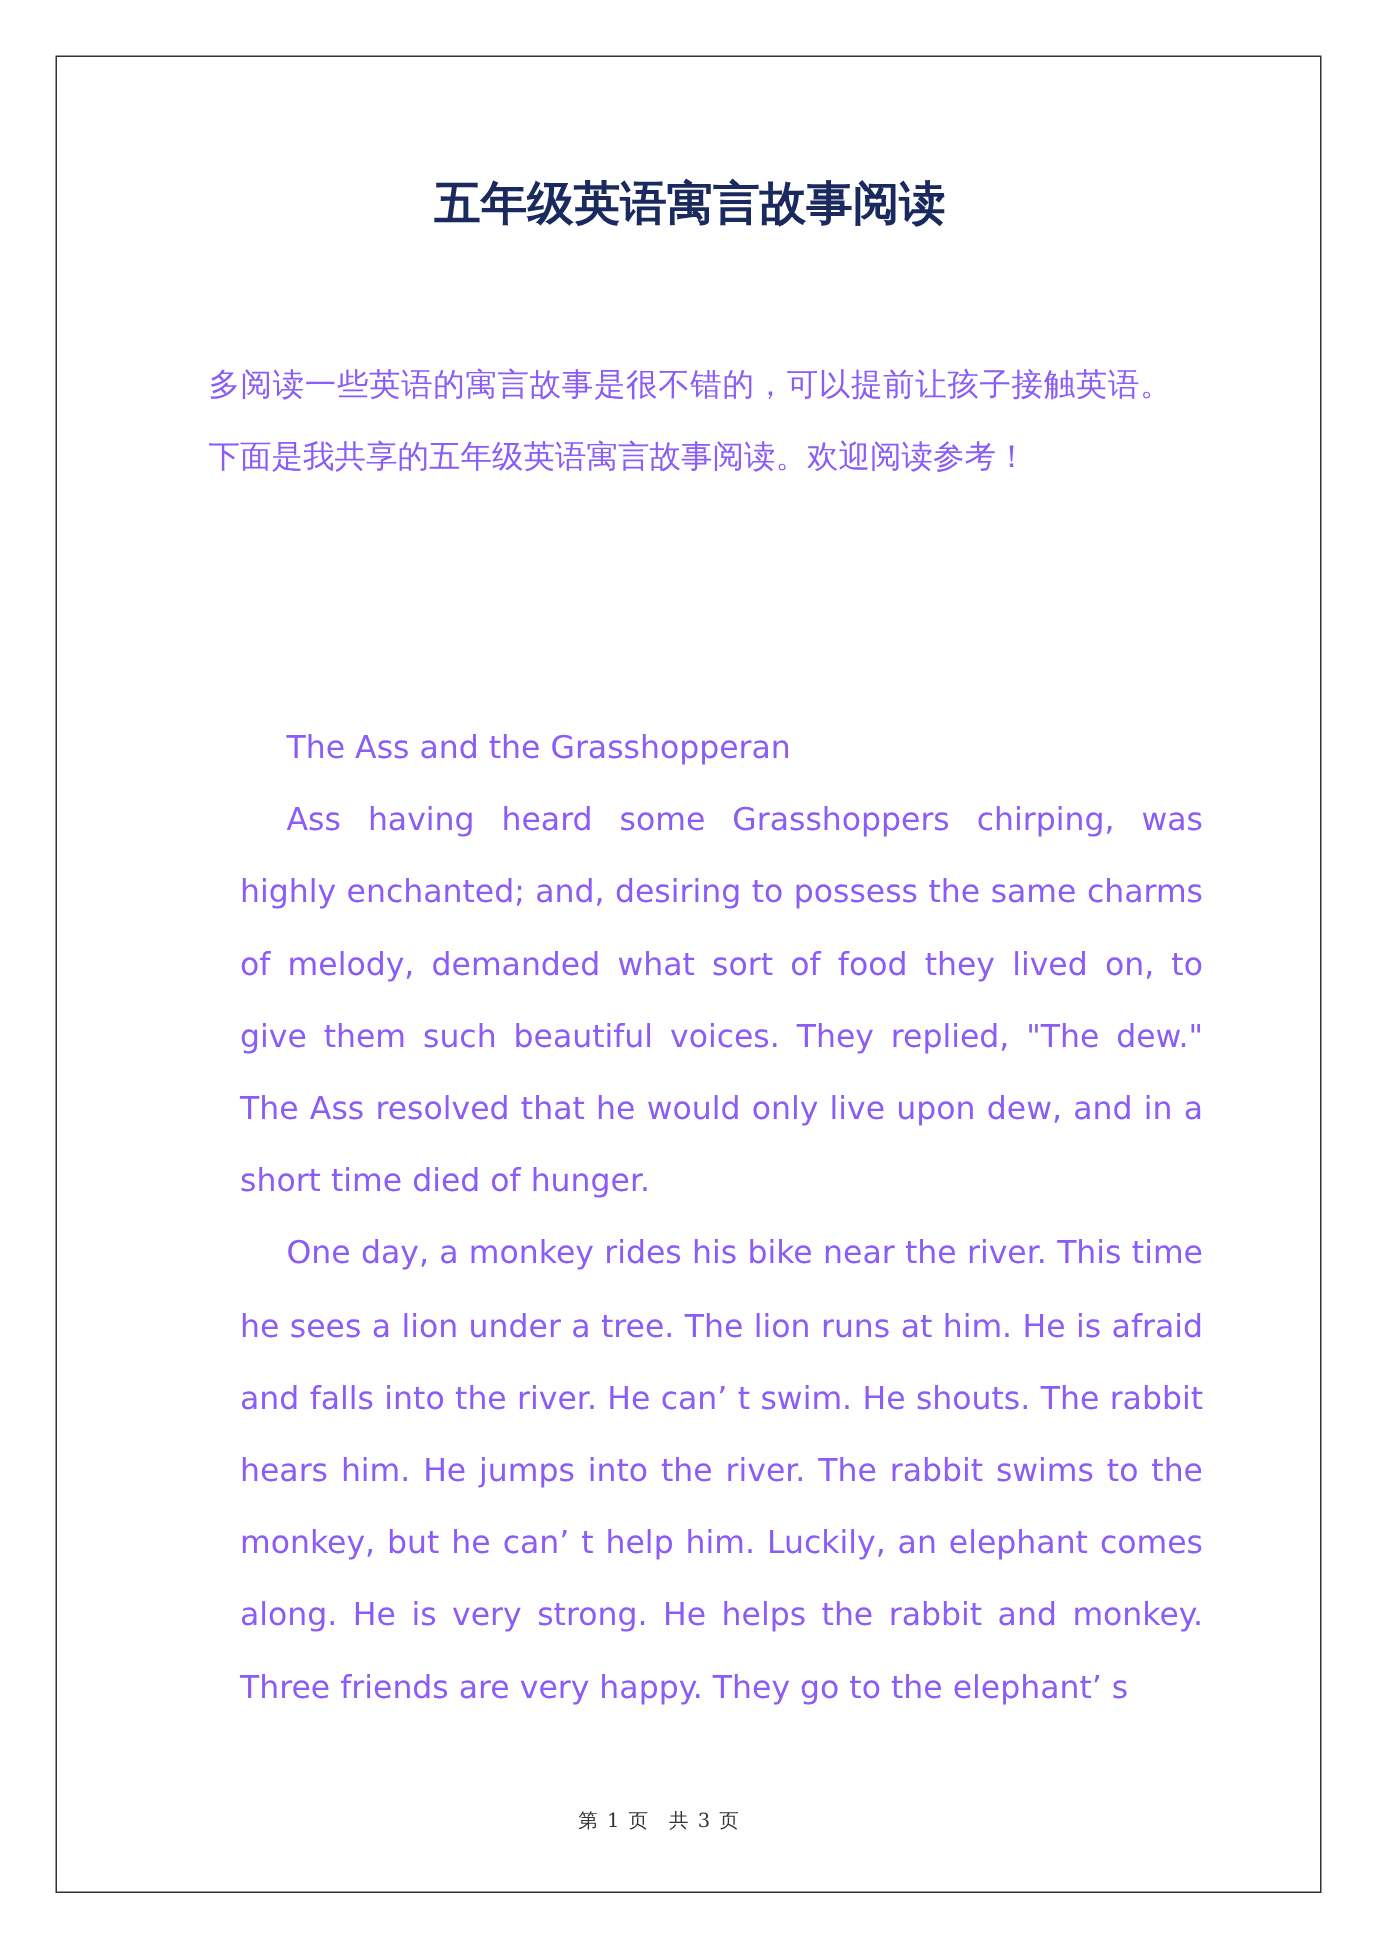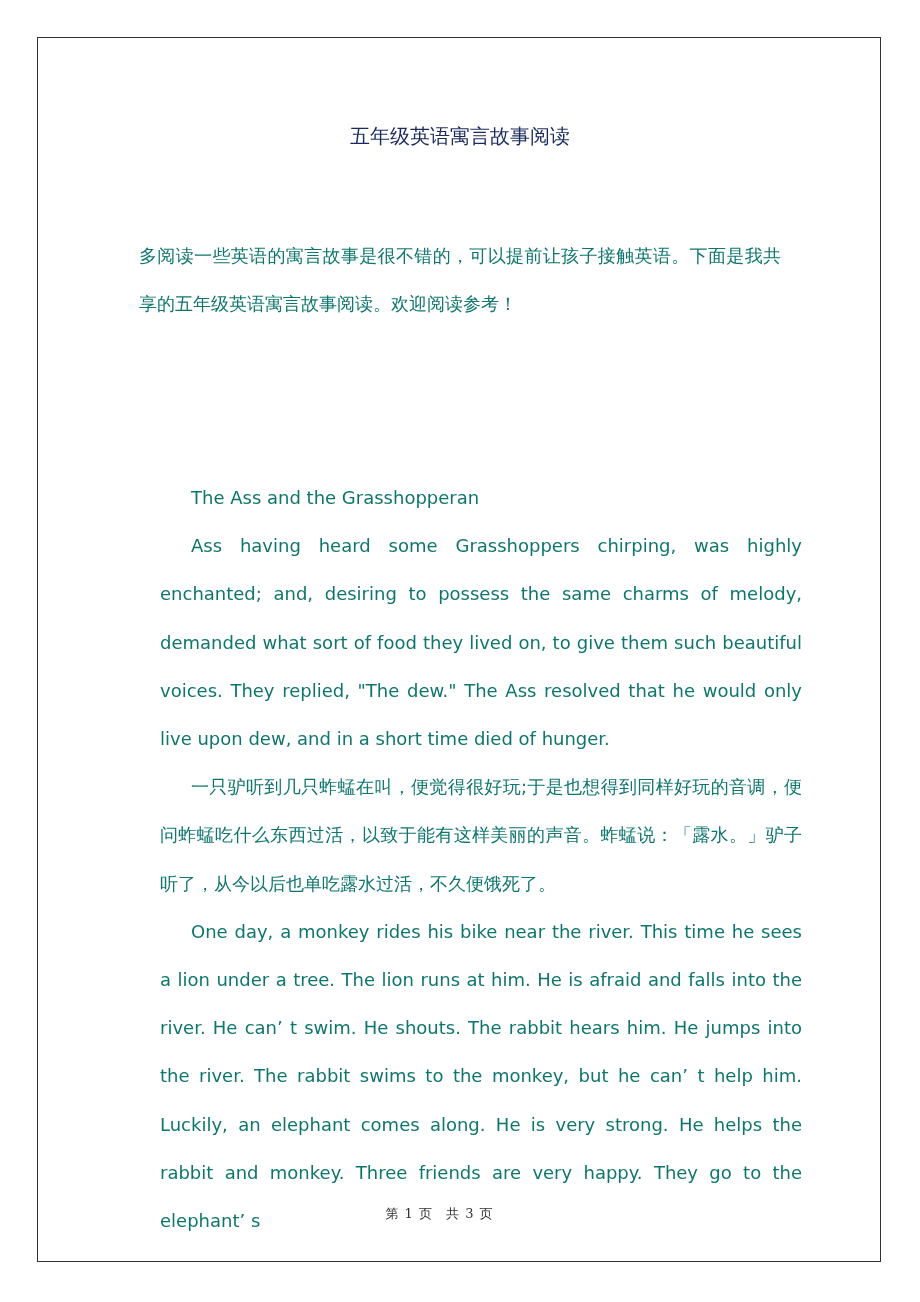--- a/index.html
+++ b/index.html
@@ -23,33 +23,33 @@
       height: 1225px;
       border: 1.5px solid #333333;
       box-sizing: border-box;
     }
     .title {
       position: absolute;
       left: 0;
       top: 118px;
       width: 920px;
       text-align: center;
-      font-size: 20px;
-      font-weight: normal;
+      font-size: 31px;
+      font-weight: bold;
       color: #1a2a5e;
       letter-spacing: 0px;
       line-height: 36px;
     }
     .content {
       position: absolute;
       left: 139px;
       width: 642px;
-      font-size: 18px;
+      font-size: 21px;
       line-height: 48.2px;
-      color: #0f766e;
+      color: #8b5cf6;
     }
     .intro {
       top: 232px;
     }
     .body-text {
       top: 474px;
       margin-left: 21px;
     }
     .para {
       margin: 0;
@@ -85,19 +85,18 @@
 
 <div class="title">五年级英语寓言故事阅读</div>
 
 <div class="content intro">
   <p class="para">多阅读一些英语的寓言故事是很不错的，可以提前让孩子接触英语。下面是我共享的五年级英语寓言故事阅读。欢迎阅读参考！</p>
 </div>
 
 <div class="content body-text">
   <p class="heading">The Ass and the Grasshopperan</p>
   <p class="para indent">Ass having heard some Grasshoppers chirping, was highly enchanted; and, desiring to possess the same charms of melody, demanded what sort of food they lived on, to give them such beautiful voices. They replied, "The dew." The Ass resolved that he would only live upon dew, and in a short time died of hunger.</p>
-  <p class="para indent">一只驴听到几只蚱蜢在叫，便觉得很好玩;于是也想得到同样好玩的音调，便问蚱蜢吃什么东西过活，以致于能有这样美丽的声音。蚱蜢说：「露水。」驴子听了，从今以后也单吃露水过活，不久便饿死了。</p>
   <p class="para indent">One day, a monkey rides his bike near the river. This time he sees a lion under a tree. The lion runs at him. He is afraid and falls into the river. He can’ t swim. He shouts. The rabbit hears him. He jumps into the river. The rabbit swims to the monkey, but he can’ t help him. Luckily, an elephant comes along. He is very strong. He helps the rabbit and monkey. Three friends are very happy. They go to the elephant’ s</p>
 </div>
 
 <div class="footer">
   <span>第 1 页</span><span>共 3 页</span>
 </div>
 
 </body></html>

